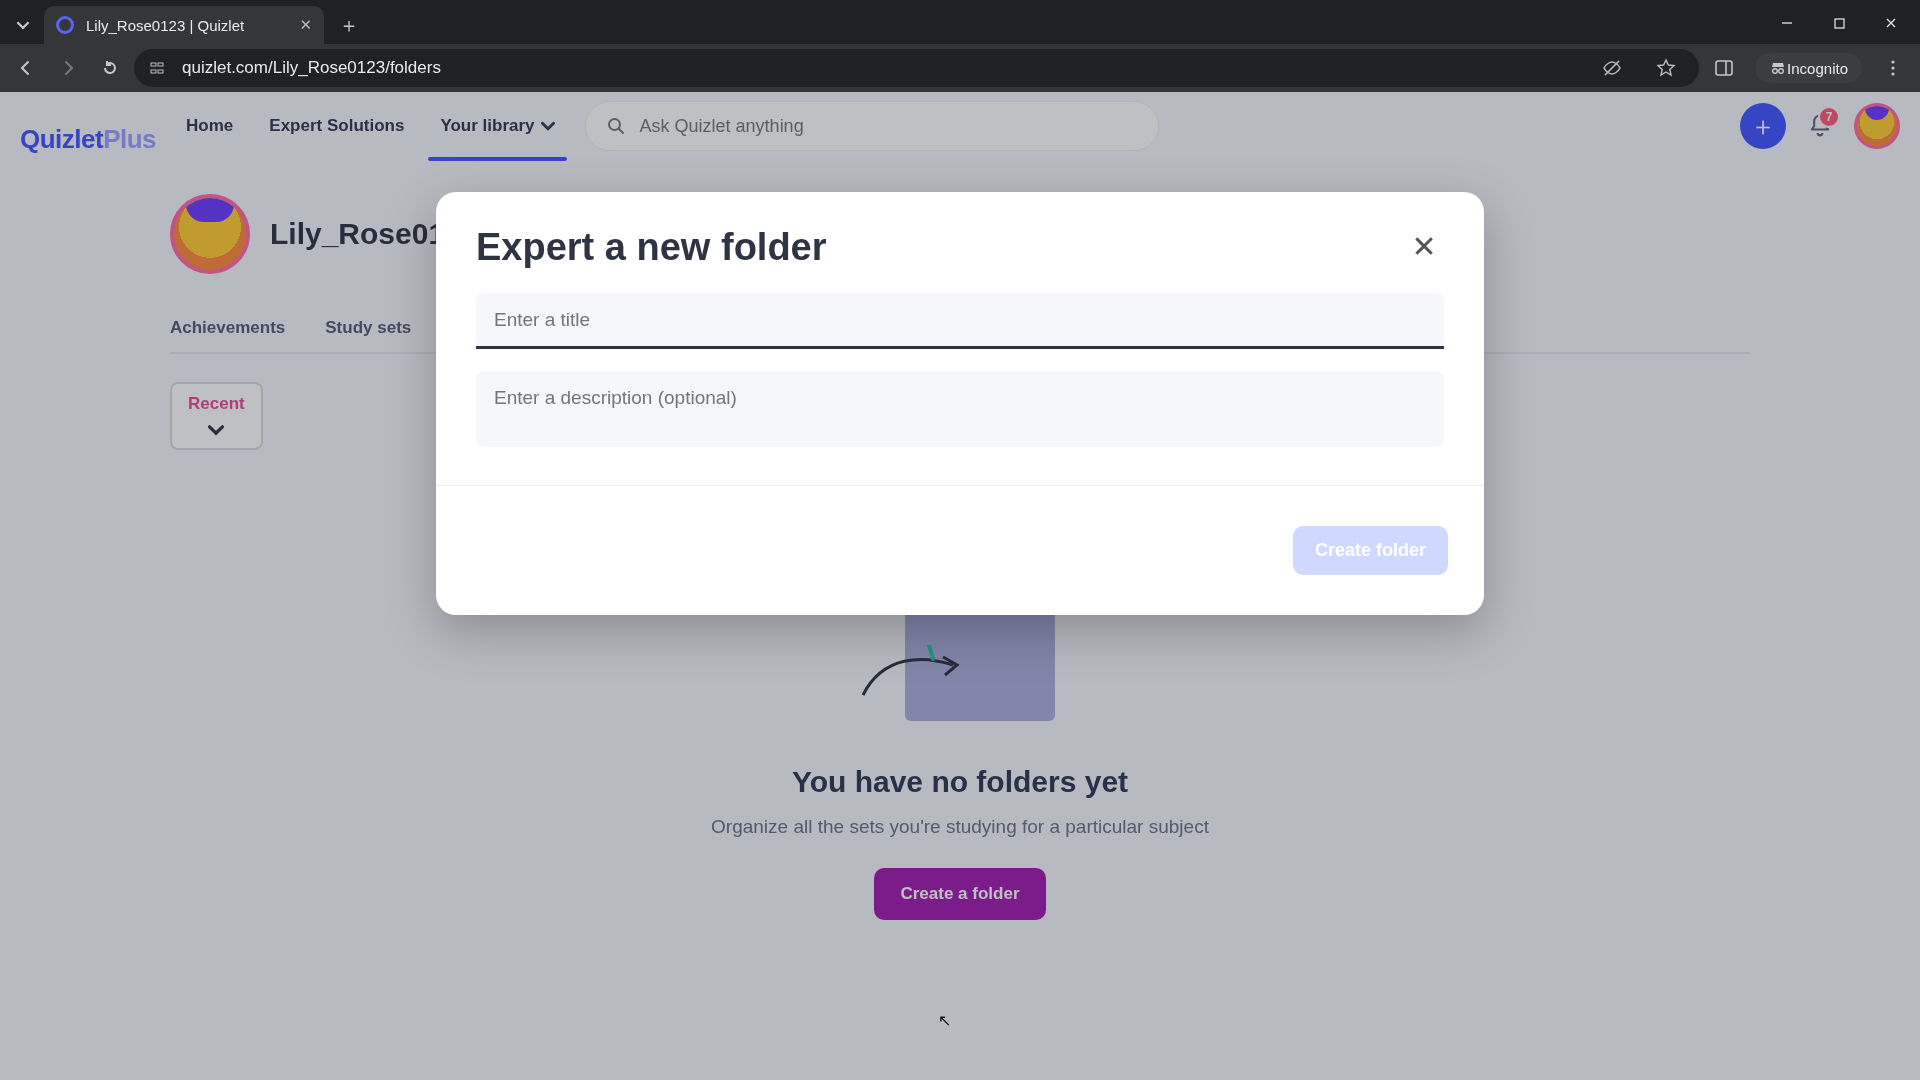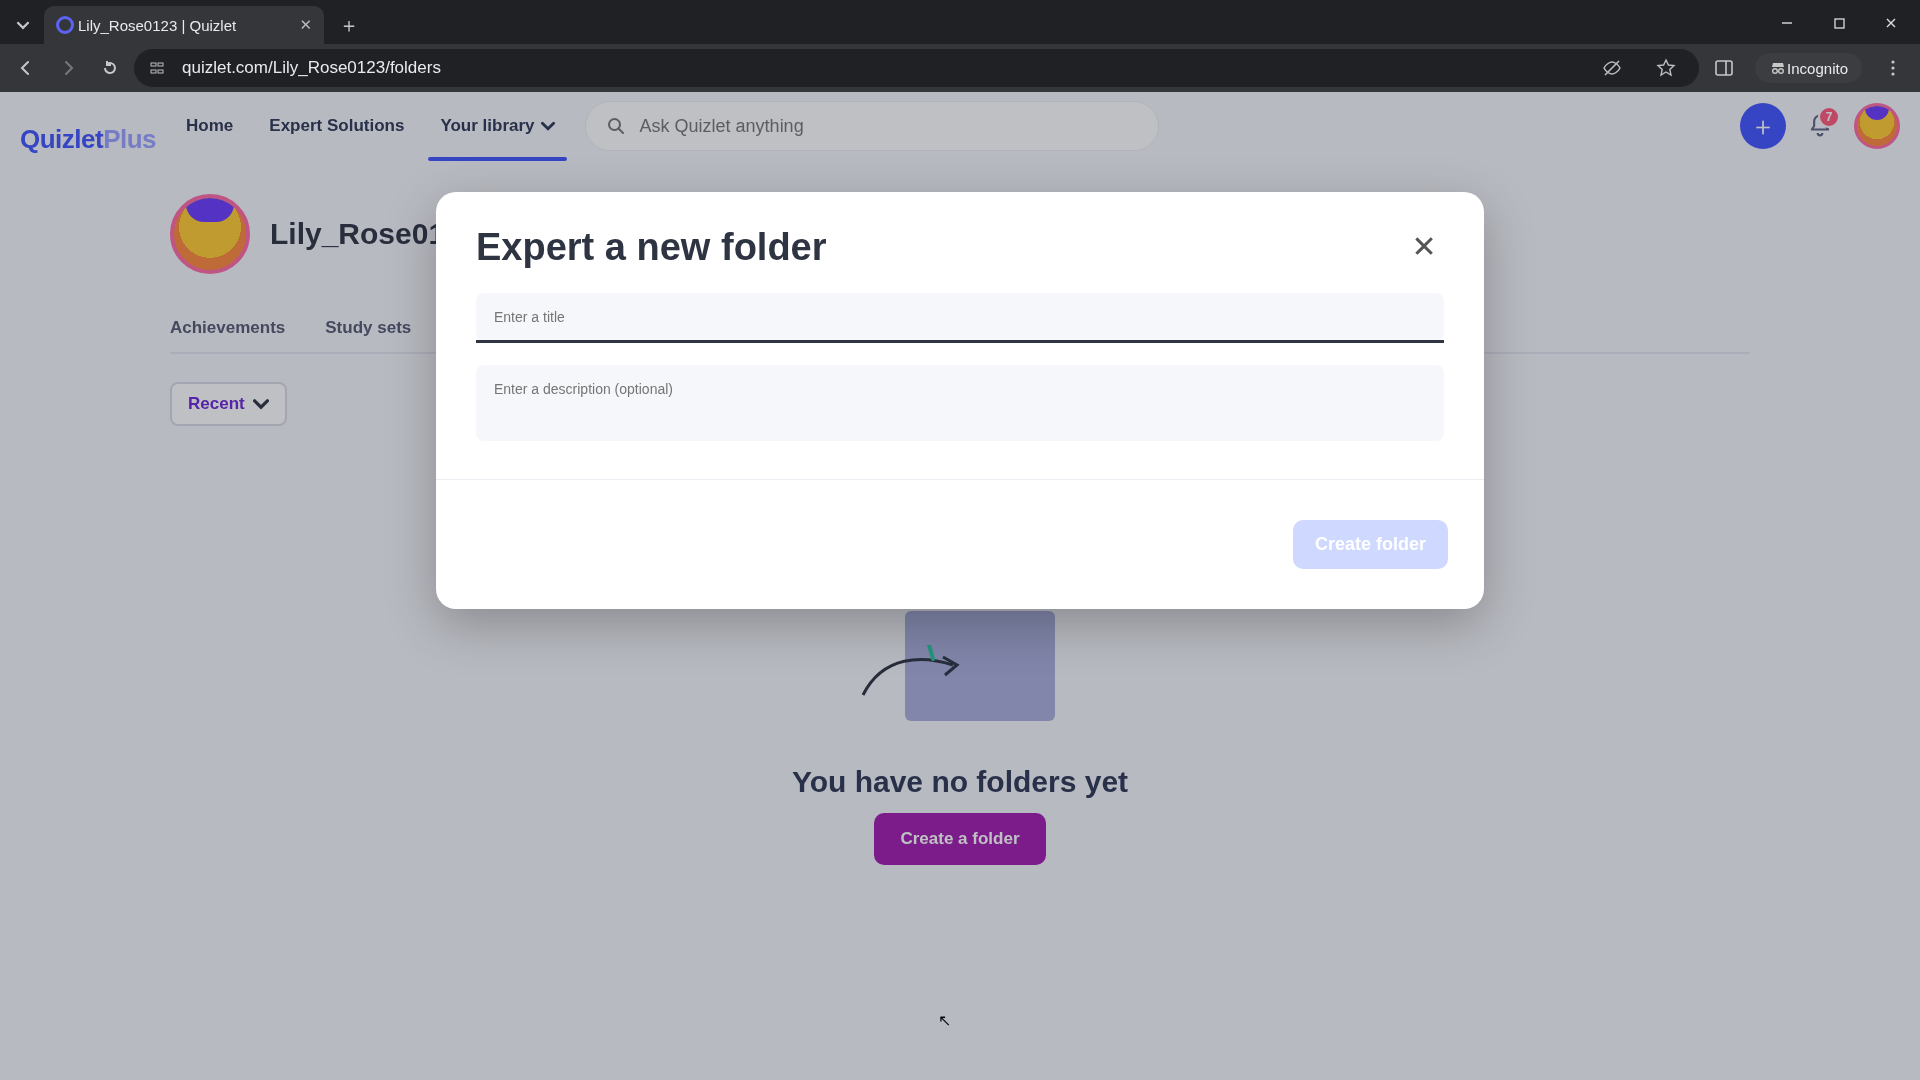--- a/index.html
+++ b/index.html
@@ -2,21 +2,21 @@
 <html><head>
 <meta charset="utf-8">
 <style>
   * { box-sizing: border-box; margin: 0; padding: 0; font-family: -apple-system, BlinkMacSystemFont, "Segoe UI", Helvetica, Arial, sans-serif; }
   html, body { width: 1920px; height: 1080px; overflow: hidden; }
   body { background: #202124; }
 
   
   .browser-top { background: #202124; height: 44px; display: flex; align-items: flex-end; padding-left: 8px; }
   .tabs-dropdown { width: 30px; height: 30px; display:flex; align-items:center; justify-content:center; color:#c7c7c7; margin-right:6px; margin-bottom:4px; border-radius:6px;}
-  .tab { width: 280px; height: 38px; background: #35363a; border-radius: 10px 10px 0 0; display: flex; align-items: center; padding: 0 12px; gap:4px; color:#e8eaed; font-size:15px; }
+  .tab { width: 280px; height: 38px; background: #35363a; border-radius: 10px 10px 0 0; display: flex; align-items: center; padding: 0 12px; gap:12px; color:#e8eaed; font-size:15px; }
   .tab-favicon { width:18px; height:18px; border-radius:50%; border:3px solid #5b63f2; display:inline-block; position:relative;}
   .tab-title { flex:1; white-space:nowrap; overflow:hidden; text-overflow:ellipsis; }
   .tab-close { color:#bbb; font-size:15px; }
   .new-tab { color:#c7c7c7; font-size:20px; width:34px; height:34px; display:flex; align-items:center; justify-content:center; margin-left:8px; margin-bottom:2px;}
   .win-controls { margin-left:auto; display:flex; gap:2px; margin-bottom:4px; margin-right:4px;}
   .win-btn { width:50px; height:34px; display:flex; align-items:center; justify-content:center; color:#ddd; font-size:14px;}
   .addr-bar { background:#35363a; height:48px; display:flex; align-items:center; padding:0 8px; gap:6px; }
   .nav-btn { width:36px; height:36px; display:flex; align-items:center; justify-content:center; color:#c7c7c7; border-radius:18px; }
   .nav-btn.fwd { opacity:.45; }
   .url-input { flex:1; background:#202124; border-radius:22px; height:38px; display:flex; align-items:center; padding:0 14px; gap:16px; color:#e8eaed; font-size:17px;}
@@ -48,40 +48,40 @@
 
   
   .profile { padding:34px 170px 0; }
   .profile-row { display:flex; align-items:center; gap:20px; }
   .big-avatar { width:80px; height:80px; border-radius:50%; background: radial-gradient(circle at 50% 40%, #ffcc33 0 55%, #ff8a3d 55% 100%); border:4px solid #ff6aa8; position:relative; overflow:hidden;}
   .big-avatar::before { content:""; position:absolute; top:-6px; left:12px; right:12px; height:30px; background:#6b3bff; border-radius:0 0 18px 18px;}
   .username { font-size:30px; font-weight:800; color:#303545;}
   .tabs { display:flex; gap:40px; margin-top:44px; color:#555b73; font-size:17px; font-weight:600; border-bottom:2px solid #e4e6ef; padding-bottom:0;}
   .tabs span { padding-bottom:14px; }
   .filter { margin-top:28px; }
-  .recent-btn { display:inline-flex; align-items:center; gap:8px; border:2px solid #d9dbe5; border-radius:8px; padding:10px 16px; font-weight:700; color:#6d28d9; font-size:17px; background:#fff;}
+  .recent-btn { display:inline-flex; align-items:center; gap:8px; border:2px solid #d9dbe5; border-radius:8px; padding:10px 16px; font-weight:700; color:#ec4899; font-size:17px; background:#fff;flex-direction:column;}
 
   
   .empty { position:absolute; top:499px; left:50%; transform:translateX(-50%); text-align:center; width:500px;}
   .empty-illus { width:190px; height:140px; margin:0 auto 34px; position:relative; }
   .illus-card { position:absolute; width:150px; height:110px; background:#a9afdb; border-radius:6px; top:20px; left:40px; }
   .illus-arrow { position:absolute; top:54px; left:-12px; width:120px; height:60px; }
   .empty h2 { font-size:30px; font-weight:800; color:#2e3856; margin-bottom:14px;}
   .empty p { font-size:19px; color:#6a708b; line-height:1.5; margin-bottom:26px;}
   .empty-btn { background:#a21caf; color:#fff; border:none; border-radius:10px; padding:16px 26px; font-size:17px; font-weight:700;}
   .cursor { position:absolute; top:420px; left:50%; margin-left:-22px; font-size:16px; color:#000; pointer-events:none;}
 
   
   .overlay { position:absolute; inset:0; background:rgba(24,28,44,.28); display:flex; align-items:flex-start; justify-content:center; padding-top:100px;}
   .modal { width:1048px; background:#fff; border-radius:20px; box-shadow:0 16px 50px rgba(0,0,0,.25); overflow:hidden; }
   .modal-head { display:flex; align-items:flex-start; padding:34px 40px 0; }
   .modal-title { font-size:38px; font-weight:800; color:#2e3442; flex:1;}
   .close-x { font-size:30px; color:#555; width:40px; height:40px; display:flex; align-items:center; justify-content:center; border-radius:8px; cursor:pointer;}
   .modal-body { padding:24px 40px 34px; }
-  .field { width:100%; background:#f6f7fb; border:none; border-radius:8px; padding:16px 18px; font-size:14px; color:#0c4a6e; }
+  .field { width:100%; background:#f6f7fb; border:none; border-radius:8px; padding:16px 18px; font-size:19px; color:#0c4a6e; }
   .title-field-wrap { position:relative; margin-bottom:24px;}
   .title-field-wrap::after { content:""; position:absolute; left:0; right:0; bottom:-2px; height:3px; background:#2e3442;}
   textarea.field { height:76px; resize:none; font-family:inherit;}
   .modal-foot { border-top:1px solid #eceef4; padding:40px 36px; display:flex; justify-content:flex-end;}
   .create-btn { background:#cfd8ff; color:#fff; border:none; border-radius:10px; padding:14px 22px; font-size:18px; font-weight:700; }
 
   svg { display:block; }
 </style>
 </head>
 <body>
@@ -241,20 +241,21 @@
     <div class="empty">
       <div class="empty-illus">
         <div class="illus-card"></div>
         <svg class="illus-arrow" viewBox="0 0 120 60">
             <path d="M10 50 C 30 10, 70 10, 100 20" stroke="#2e3442" stroke-width="3" fill="none"></path>
             <path d="M90 12 L104 20 L92 30" stroke="#2e3442" stroke-width="3" fill="none"></path>
             <path d="M76 0 L80 14" stroke="#28c59a" stroke-width="4" fill="none" stroke-linecap="round"></path>
           </svg>
       </div>
       <h2>You have no folders yet</h2>
+      <p>Organize all the sets you're studying for a particular subject</p>
       <button class="empty-btn">Create a folder</button>
       <div class="cursor">↖</div>
     </div>
 
     <div class="overlay">
       <div class="modal">
         <div class="modal-head">
           <div class="modal-title">Expert a new folder</div>
           <div class="close-x">✕</div>
         </div>

